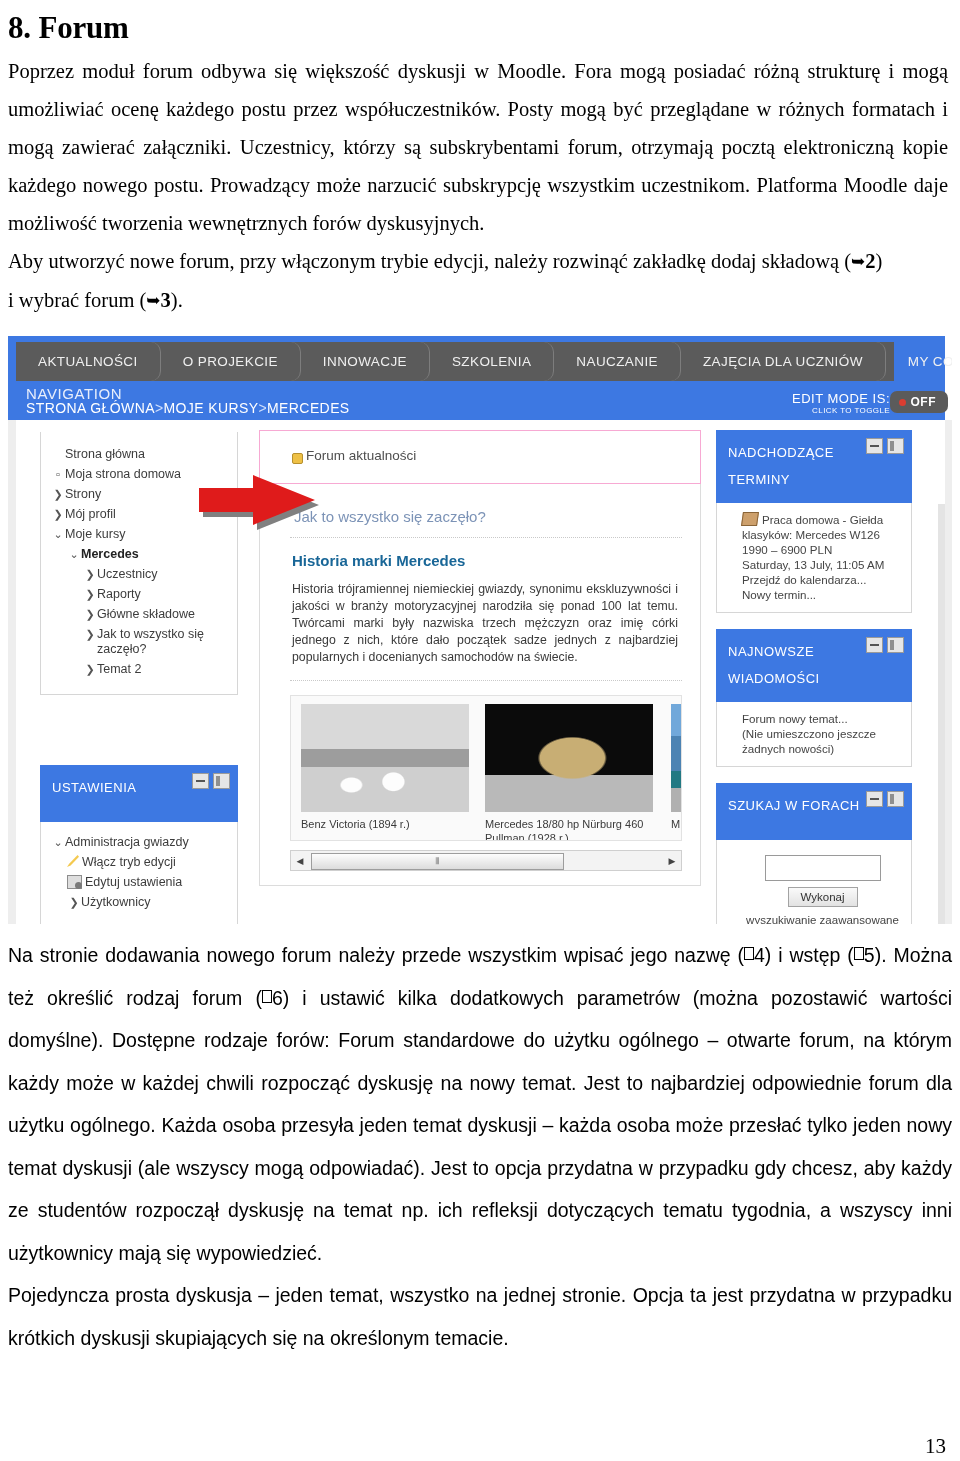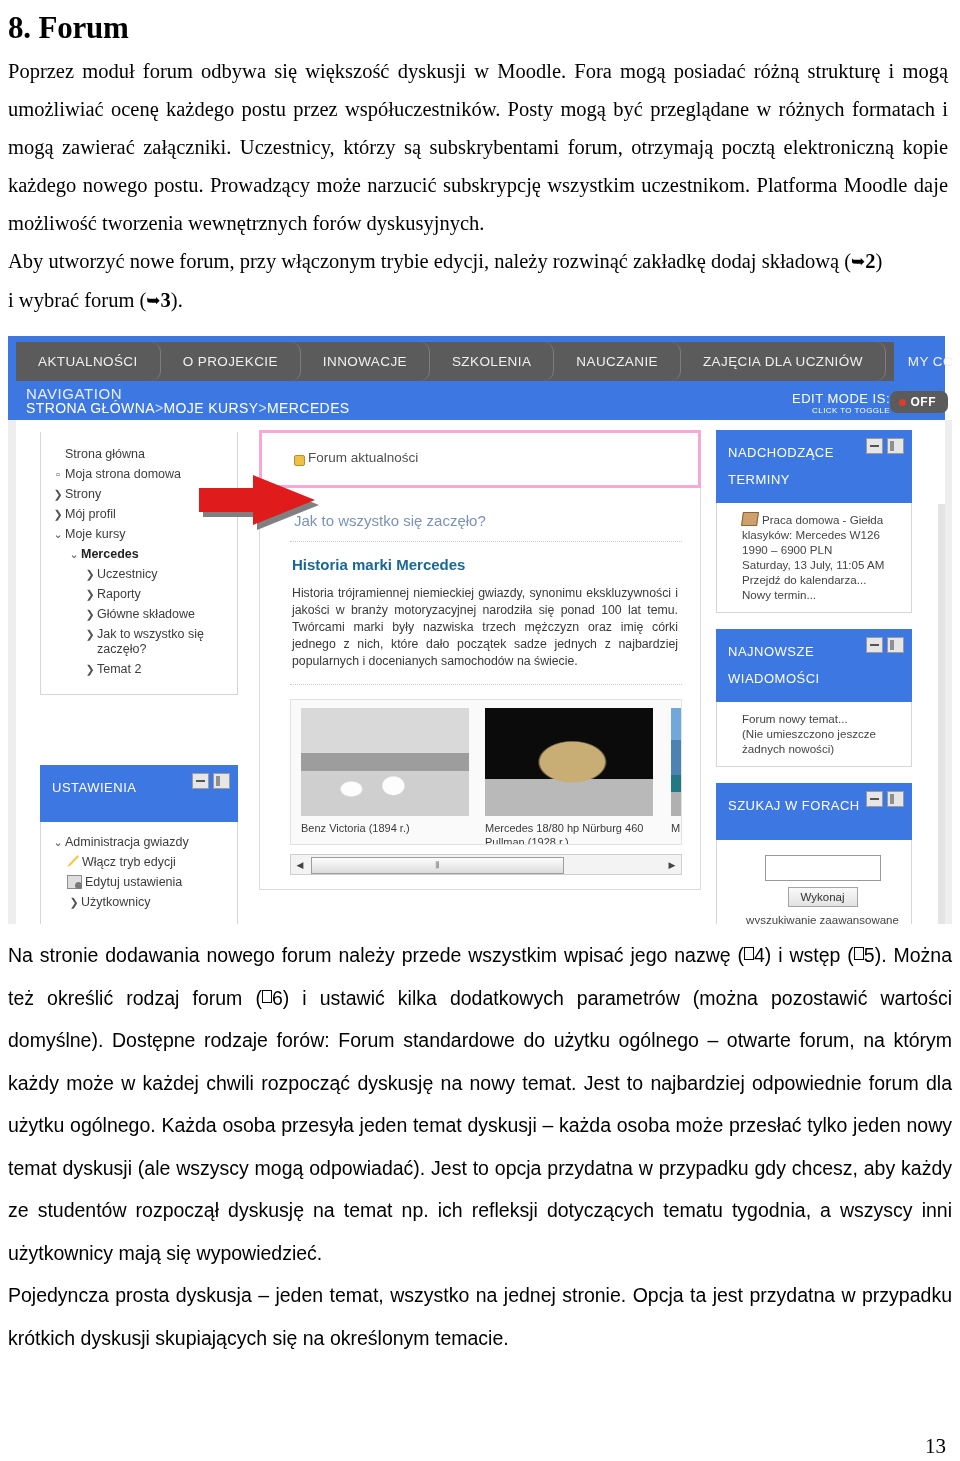--- a/index.html
+++ b/index.html
@@ -237,21 +237,21 @@
   .gear-ic {
     display:inline-block; width: 13px; height: 12px; margin-right: 3px;
     background: #dedede; border: 1px solid #8d8d8d; vertical-align: -2px;
     position: relative;
   }
   .gear-ic::after{content:"";position:absolute;right:-1px;bottom:-1px;width:7px;height:7px;border-radius:50%;background:#7a7a7a;}
 
   
   #center { left: 243px; top: 10px; width: 442px; }
   .news-card {
-    background: #fff; border: 3px solid #f9a8d4; height: 52px; position: relative;
+    background: #fff; border: 1px solid #f9a8d4; height: 52px; position: relative;
   }
   .news-card .fline {
     position: absolute; left: 46px; top: 17px; font-size: 13.5px; color: #4f4f4f;
   }
   .news-dot {
     position: absolute; left: 32px; top: 22px; width: 9px; height: 9px;
     background: #f0c040; border: 1px solid #b9902a; border-radius: 2px;
   }
   .topic-card {
     background: #fff; border: 1px solid #dcdcdc; border-top: none; padding: 16px 18px 14px 30px;

